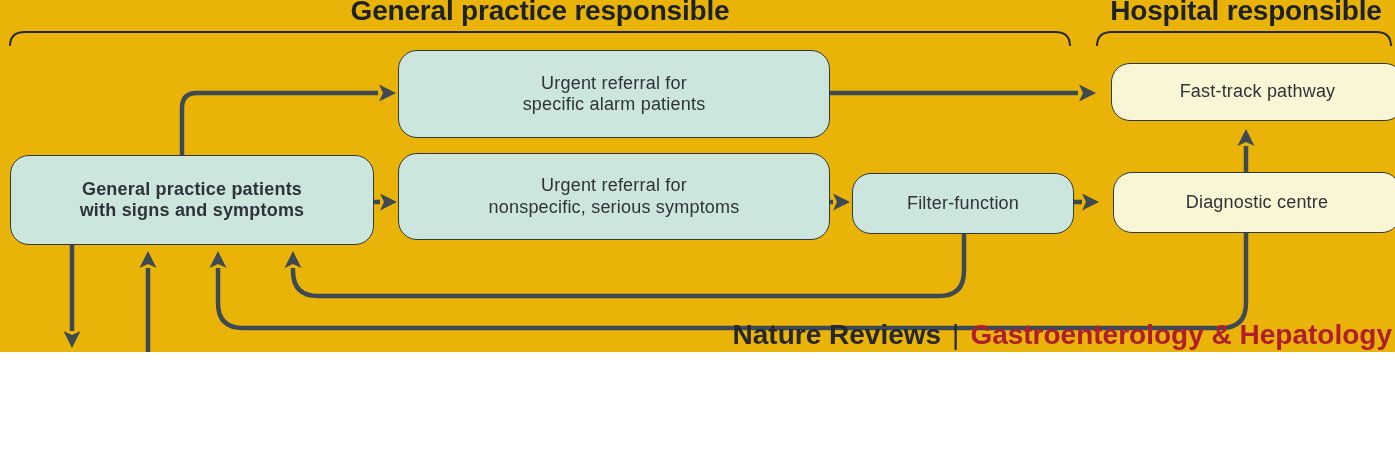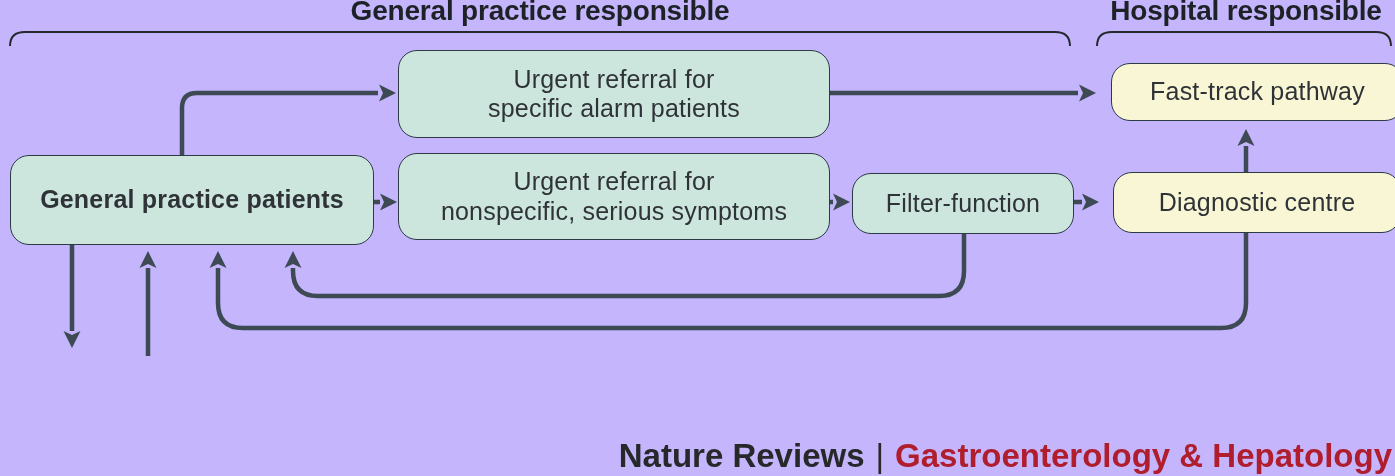--- a/index.html
+++ b/index.html
@@ -1,52 +1,52 @@
 <!DOCTYPE html>
 <html><head>
 <meta charset="utf-8">
 <style>
   html,body{margin:0;padding:0;background:#ffffff;}
   #figure{
     position:relative;
-    width:1395px;height:476px;
-    background:#c4b5fd;
+    width:1395px;height:352px;
+    background:#eab308;
     font-family:"Liberation Sans", sans-serif;
     overflow:hidden;
   }
   #wires{position:absolute;left:0;top:0;z-index:1;}
   .node{
     position:absolute;z-index:2;
     box-sizing:border-box;
     border:1.6px solid #2c3a44;
     border-radius:19px;
     background:#cce6de;
     color:#2f3337;
     display:flex;flex-direction:column;
     align-items:center;justify-content:center;
     text-align:center;
-    font-size:25px;line-height:1.17;
+    font-size:18px;line-height:1.17;
     letter-spacing:0.2px;
   }
   .node.yellow{background:#f8f6d4;margin-left:11px;}
   .node span{display:block;}
   .zone-title{
     position:absolute;z-index:2;top:-5px;
     color:#1d2226;
     font-size:28px;font-weight:bold;
     text-align:center;letter-spacing:-0.2px;
     white-space:nowrap;
   }
   #title-gp{left:332px;width:416px;}
   #title-hosp{left:1098px;width:296px;}
   #footer{
     position:absolute;z-index:2;
     right:3px;bottom:1px;
     display:flex;align-items:baseline;gap:11px;
-    font-size:33px;font-weight:bold;white-space:nowrap;
+    font-size:28px;font-weight:bold;white-space:nowrap;
   }
   #footer .brand{color:#26282a;}
   #footer .sep{color:#26282a;font-weight:normal;}
   #footer .journal{color:#b01d2d;}
 </style>
 </head>
 <body>
 
 <div id="figure">
 
@@ -95,20 +95,21 @@
   <div class="zone-title" id="title-gp">General practice responsible</div>
   <div class="zone-title" id="title-hosp">Hospital responsible</div>
 
   <div class="node" style="left:398px;top:50px;width:432px;height:88px;">
     <span>Urgent referral for</span>
     <span>specific alarm patients</span>
   </div>
 
   <div class="node" style="left:10px;top:155px;width:364px;height:90px;font-weight:bold;">
     <span>General practice patients</span>
+    <span>with signs and symptoms</span>
   </div>
 
   <div class="node" style="left:398px;top:153px;width:432px;height:87px;">
     <span>Urgent referral for</span>
     <span>nonspecific, serious symptoms</span>
   </div>
 
   <div class="node" style="left:852px;top:173px;width:222px;height:61px;">
     <span>Filter-function</span>
   </div>

